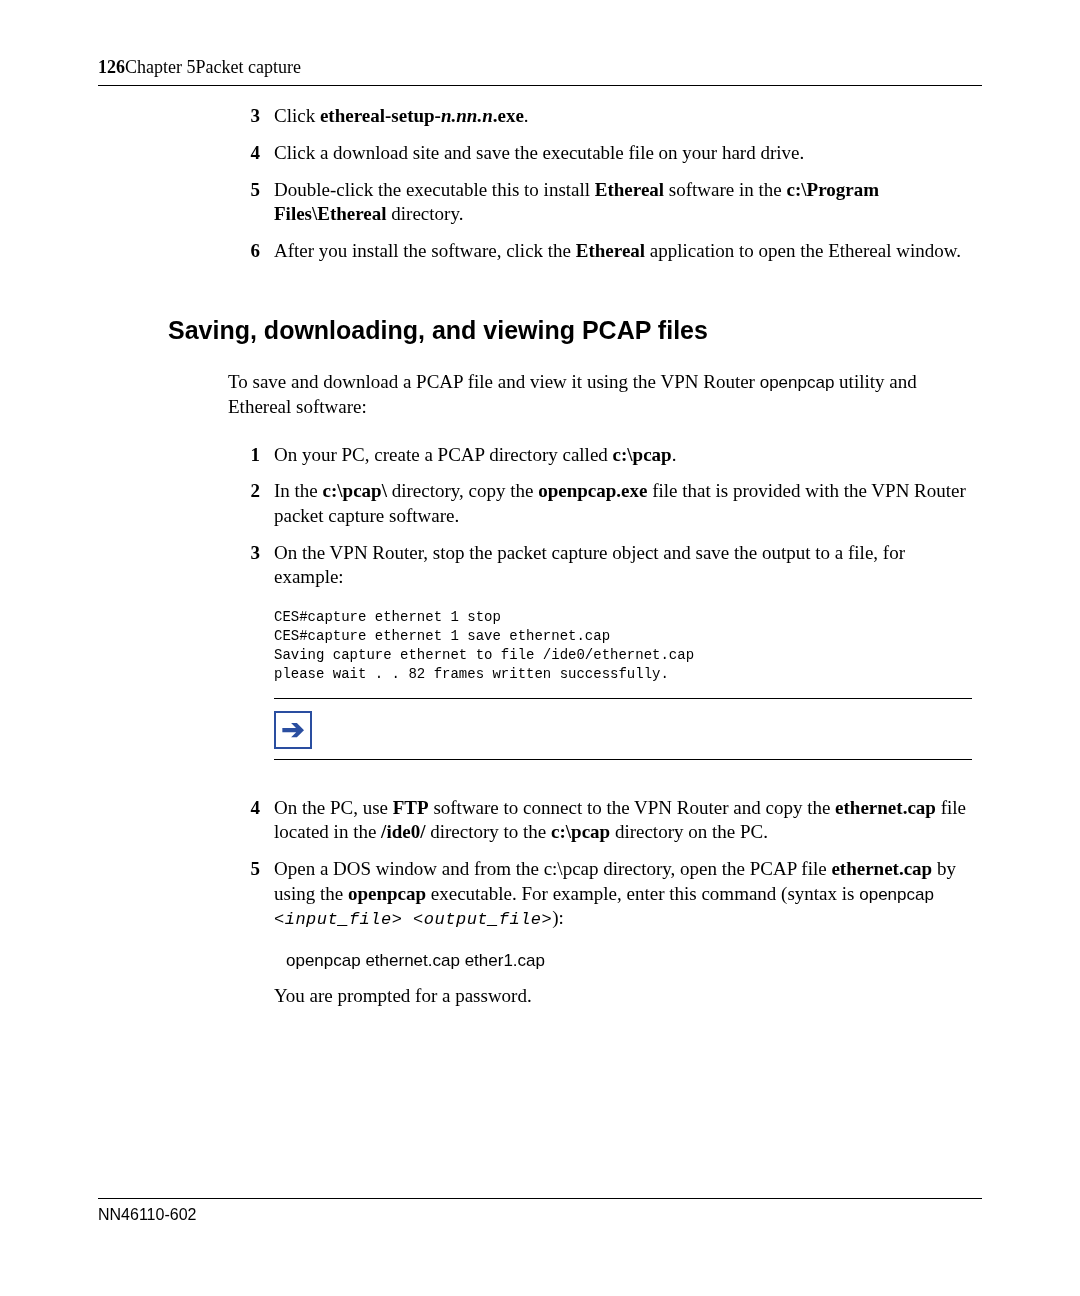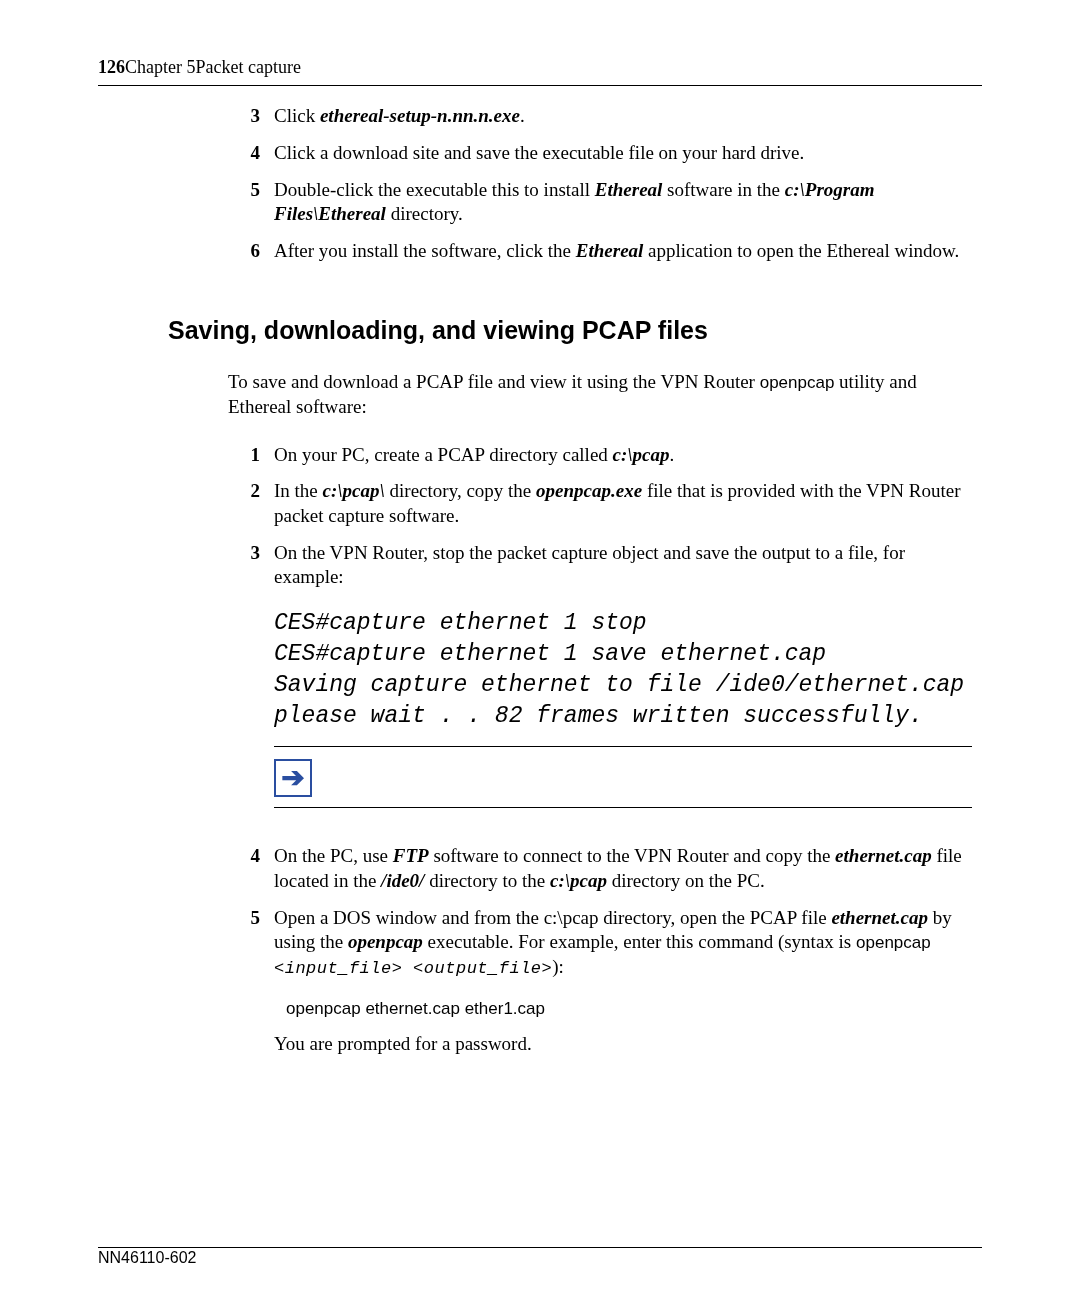--- a/index.html
+++ b/index.html
@@ -32,41 +32,40 @@
   .step .num {
     font-weight: bold;
     width: 32px;
     flex: 0 0 32px;
     text-align: right;
     padding-right: 14px;
   }
   .step .body {
     flex: 1;
   }
-  .b { font-weight: bold; font-style: italic; }
+  .b { font-weight: bold; }
   .bi { font-weight: bold; font-style: italic; }
   .i  { font-style: italic; }
   .sans { font-family: Arial, Helvetica, sans-serif; font-size: 17px; }
   .mono { font-family: "Courier New", Courier, monospace; font-size: 17px; letter-spacing: 0.5px;}
   h2.section {
     font-family: Arial, Helvetica, sans-serif;
     font-weight: bold;
     font-size: 25px;
     margin: 50px 0 24px 70px;
   }
   .intro {
     margin: 0 10px 23px 130px;
   }
   .codeblock {
     font-family: "Courier New", Courier, monospace;
-    font-size: 23px;
+    font-size: 14px;
     white-space: pre;
     margin: 18px 0 14px 0;
     line-height: 1.35;
-    font-style: italic;
   }
   .note-box {
     margin: 6px 0 24px 0;
     border-top: 1px solid #000;
     border-bottom: 1px solid #000;
     padding: 8px 0 10px 0;
     display: flex;
     align-items: flex-start;
   }
   .note-icon {
@@ -82,20 +81,21 @@
     margin-right: 16px;
     flex: 0 0 34px;
     margin-top: 4px;
     font-family: Arial, sans-serif;
   }
   .note-text { flex: 1; }
   .note-text .label { font-weight: bold; }
   .footer {
     border-top: 1px solid #000;
     margin-top: 190px;
+    padding-top: 6px;
     font-family: Arial, Helvetica, sans-serif;
     font-size: 16px;
   }
 </style>
 </head>
 <body>
 
 <div class="header">
   <span class="page-num">126</span>
   <span>Chapter 5</span>

